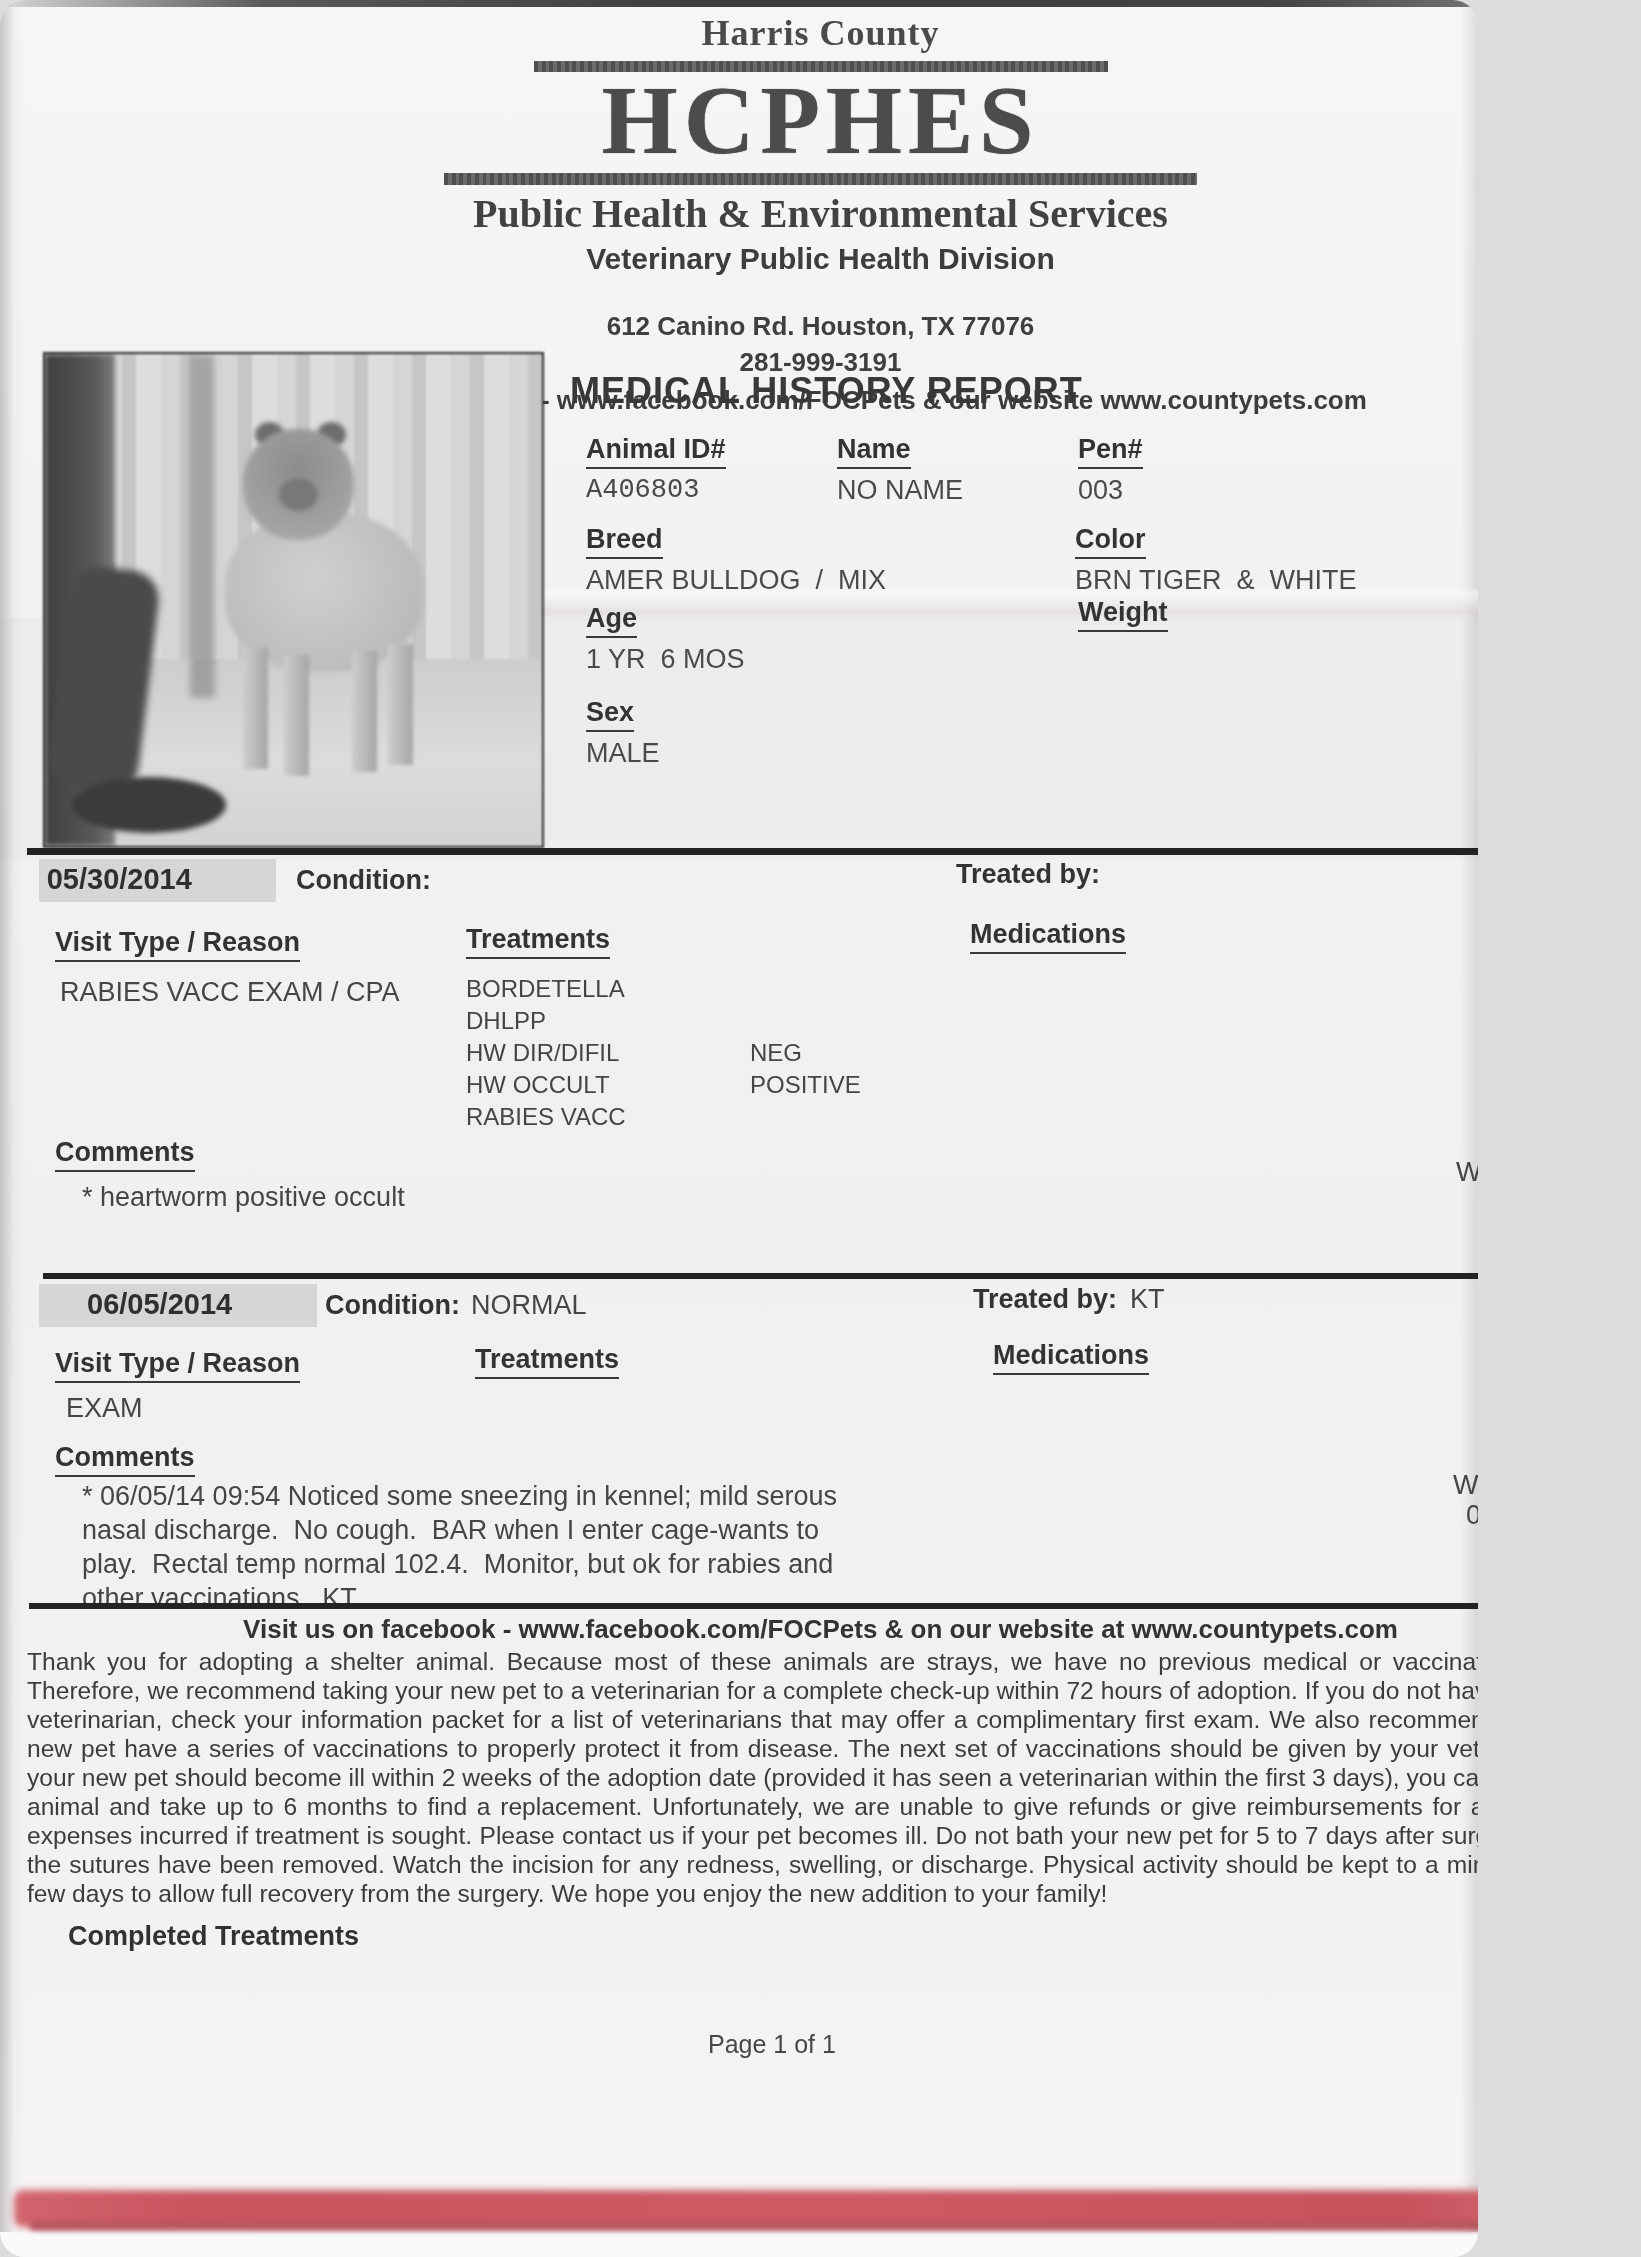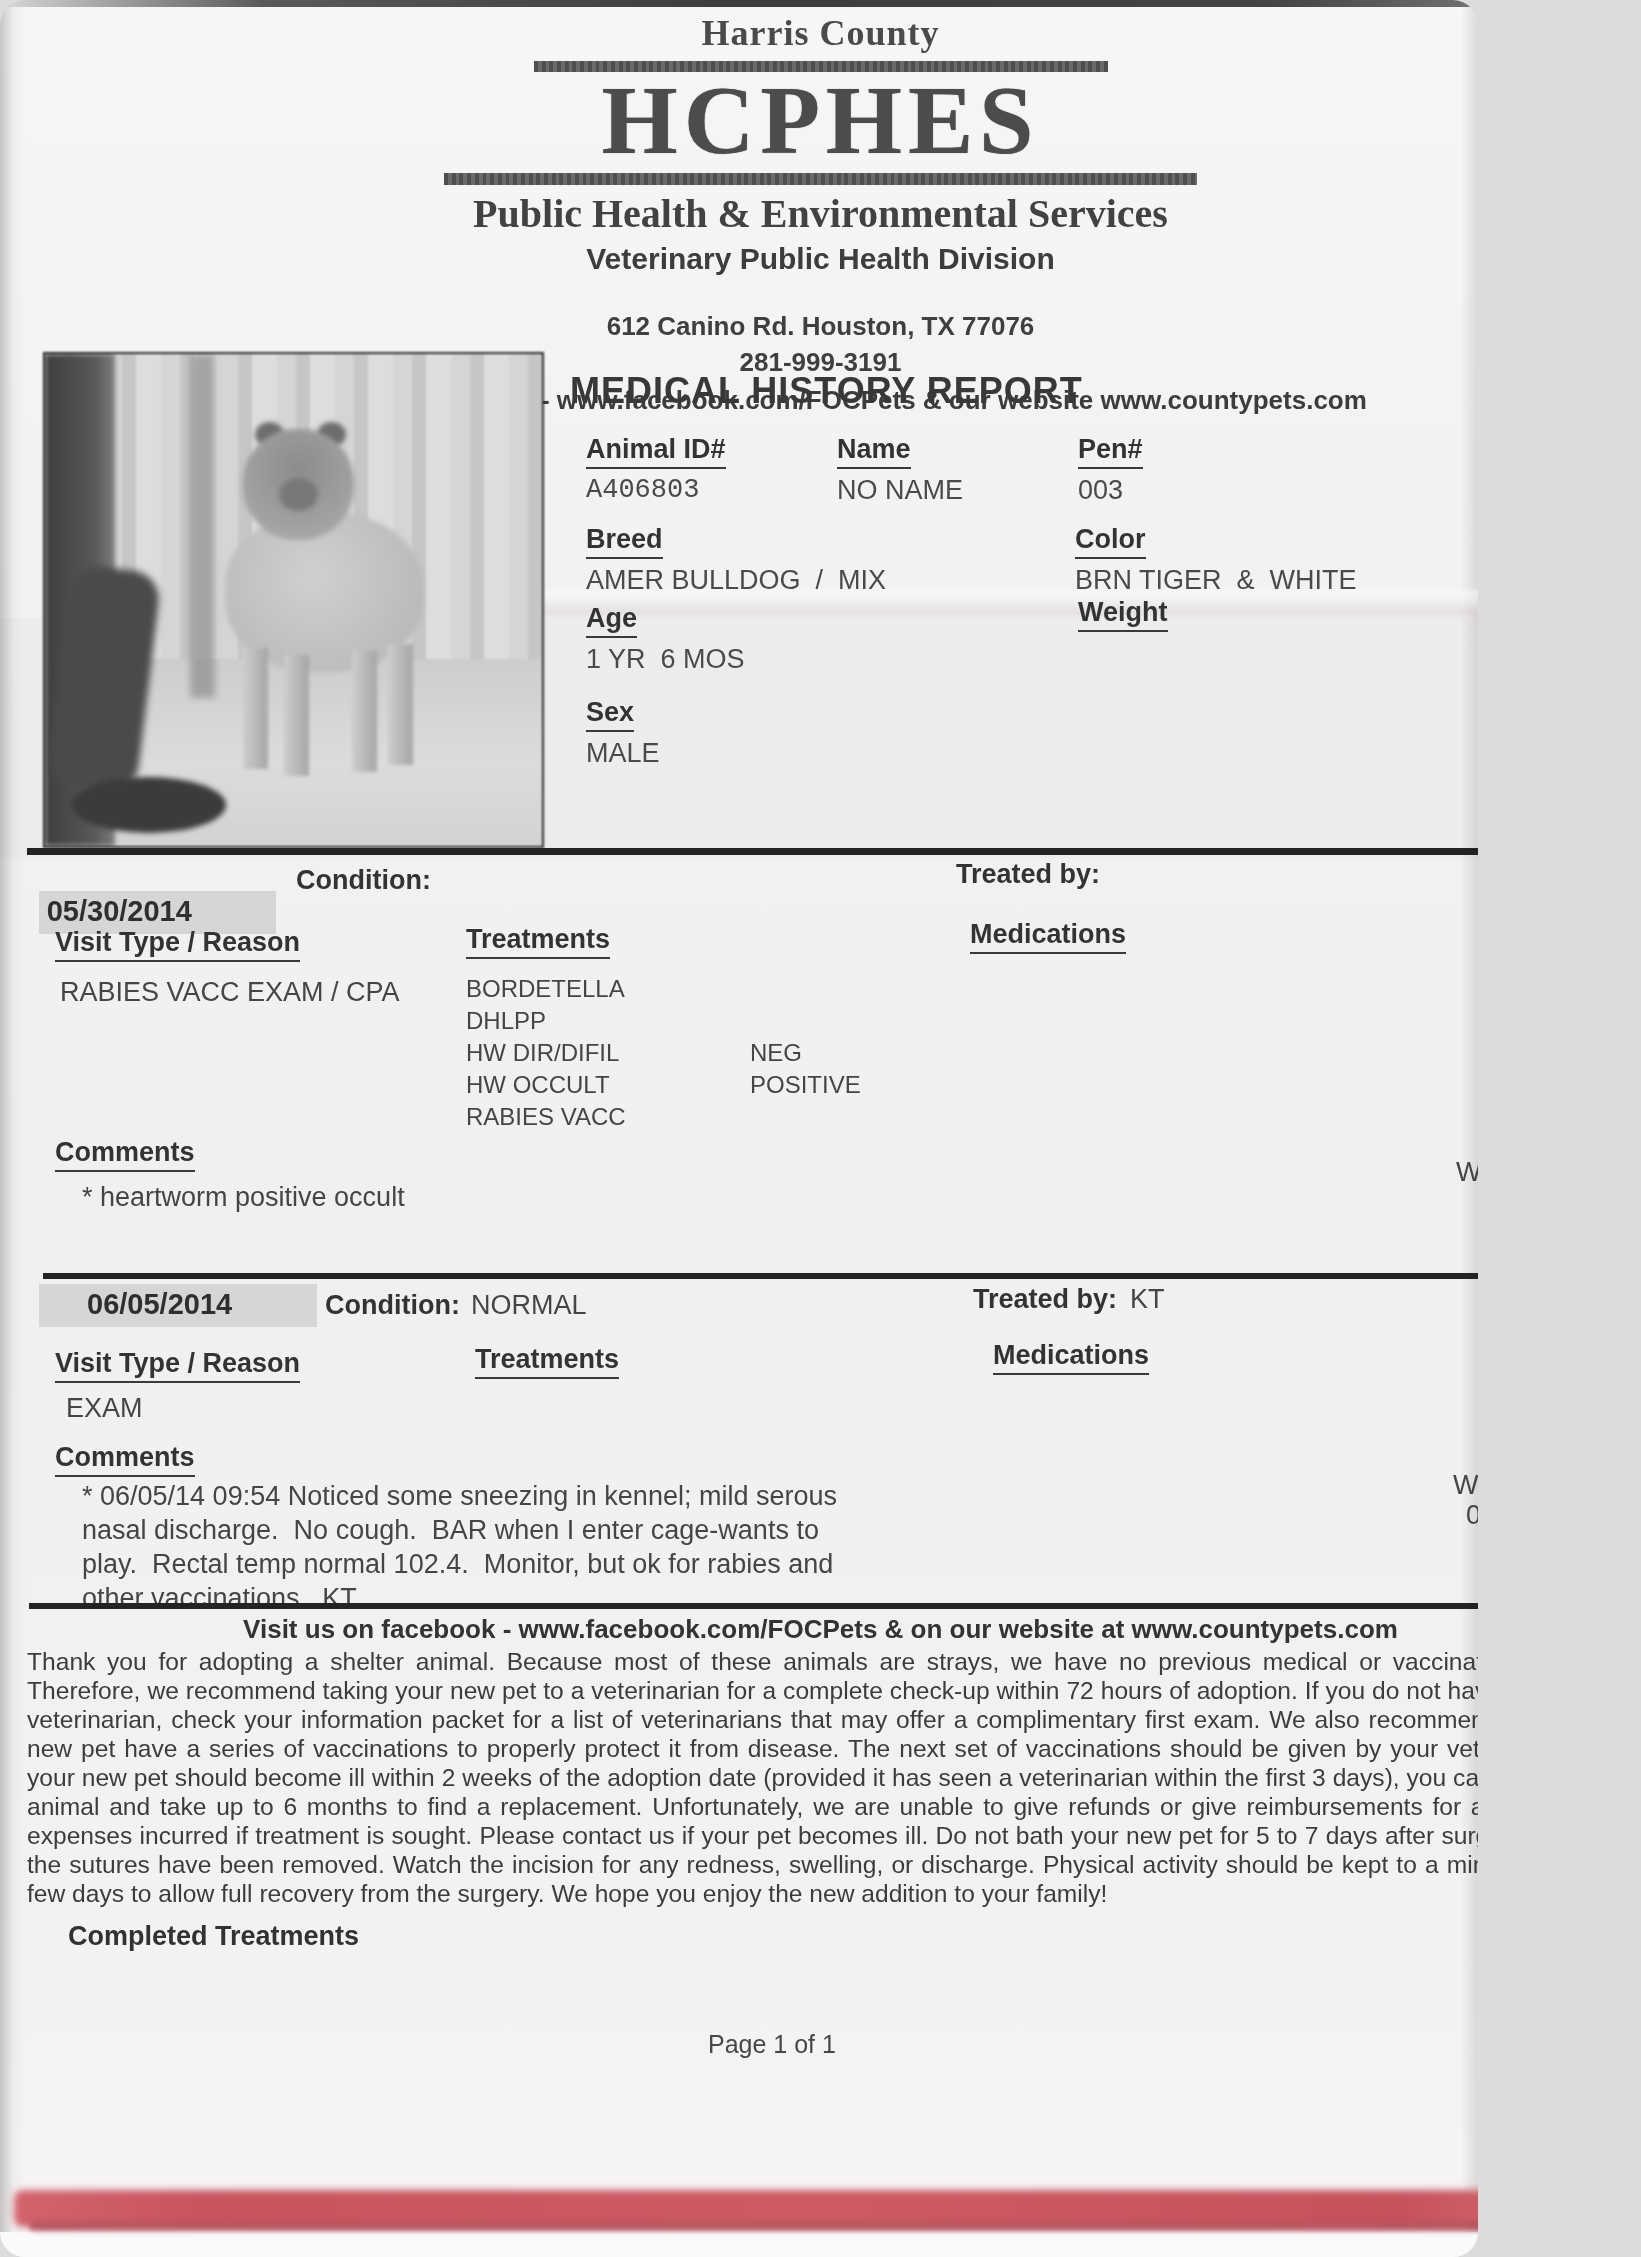--- a/index.html
+++ b/index.html
@@ -137,21 +137,21 @@
   <div class="abs val" style="left:1075px;top:565px;">BRN TIGER  &amp;  WHITE</div>
 
   <div class="abs lbl" style="left:586px;top:603px;">Age</div>
   <div class="abs val" style="left:586px;top:644px;">1 YR  6 MOS</div>
   <div class="abs lbl" style="left:1078px;top:597px;">Weight</div>
 
   <div class="abs lbl" style="left:586px;top:697px;">Sex</div>
   <div class="abs val" style="left:586px;top:738px;">MALE</div>
 
   <div class="abs rule" style="left:27px;top:848px;width:1558px;height:6.8px;"></div>
-  <div class="abs datebox" style="left:39px;top:859px;width:220px;margin-top:32px;">05/30/2014</div>
+  <div class="abs datebox" style="left:39px;top:859px;width:220px;">05/30/2014</div>
   <div class="abs inline-lbl" style="left:296px;top:865px;">Condition:</div>
   <div class="abs plain" style="left:454px;top:865px;"></div>
   <div class="abs inline-lbl" style="left:956px;top:859px;">Treated by:</div>
   <div class="abs plain" style="left:1120px;top:859px;"></div>
 
   <div class="abs lbl" style="left:55px;top:927px;">Visit Type / Reason</div>
   <div class="abs lbl" style="left:466px;top:924px;">Treatments</div>
   <div class="abs lbl" style="left:970px;top:919px;">Medications</div>
 
   <div class="abs plain" style="left:60px;top:977px;">RABIES VACC EXAM / CPA</div>

